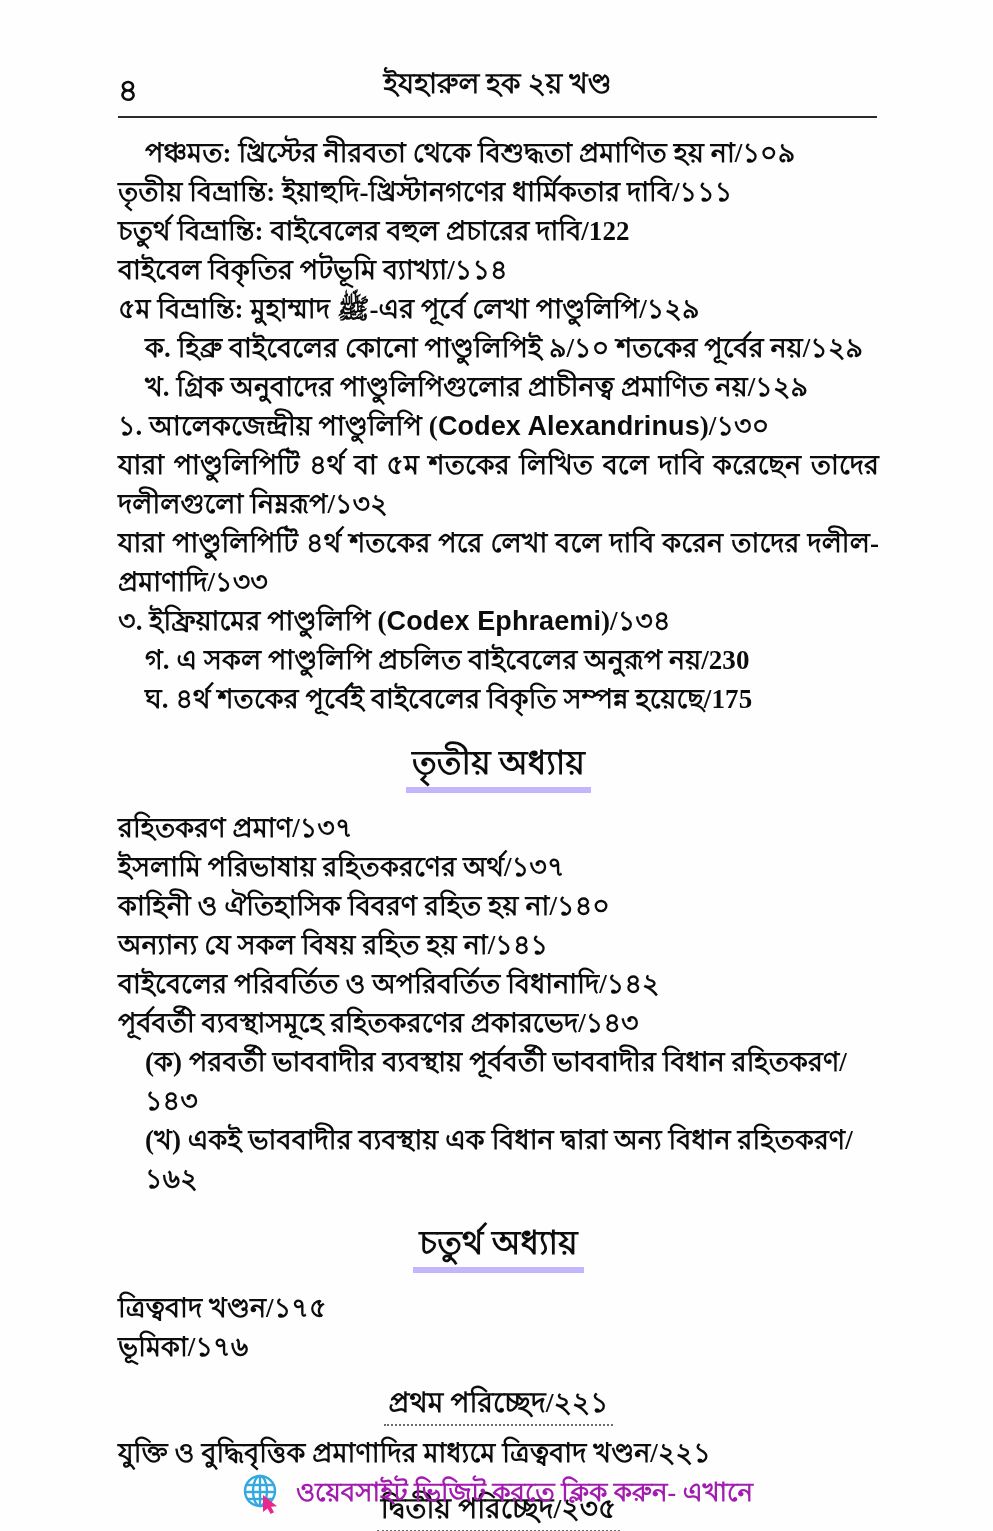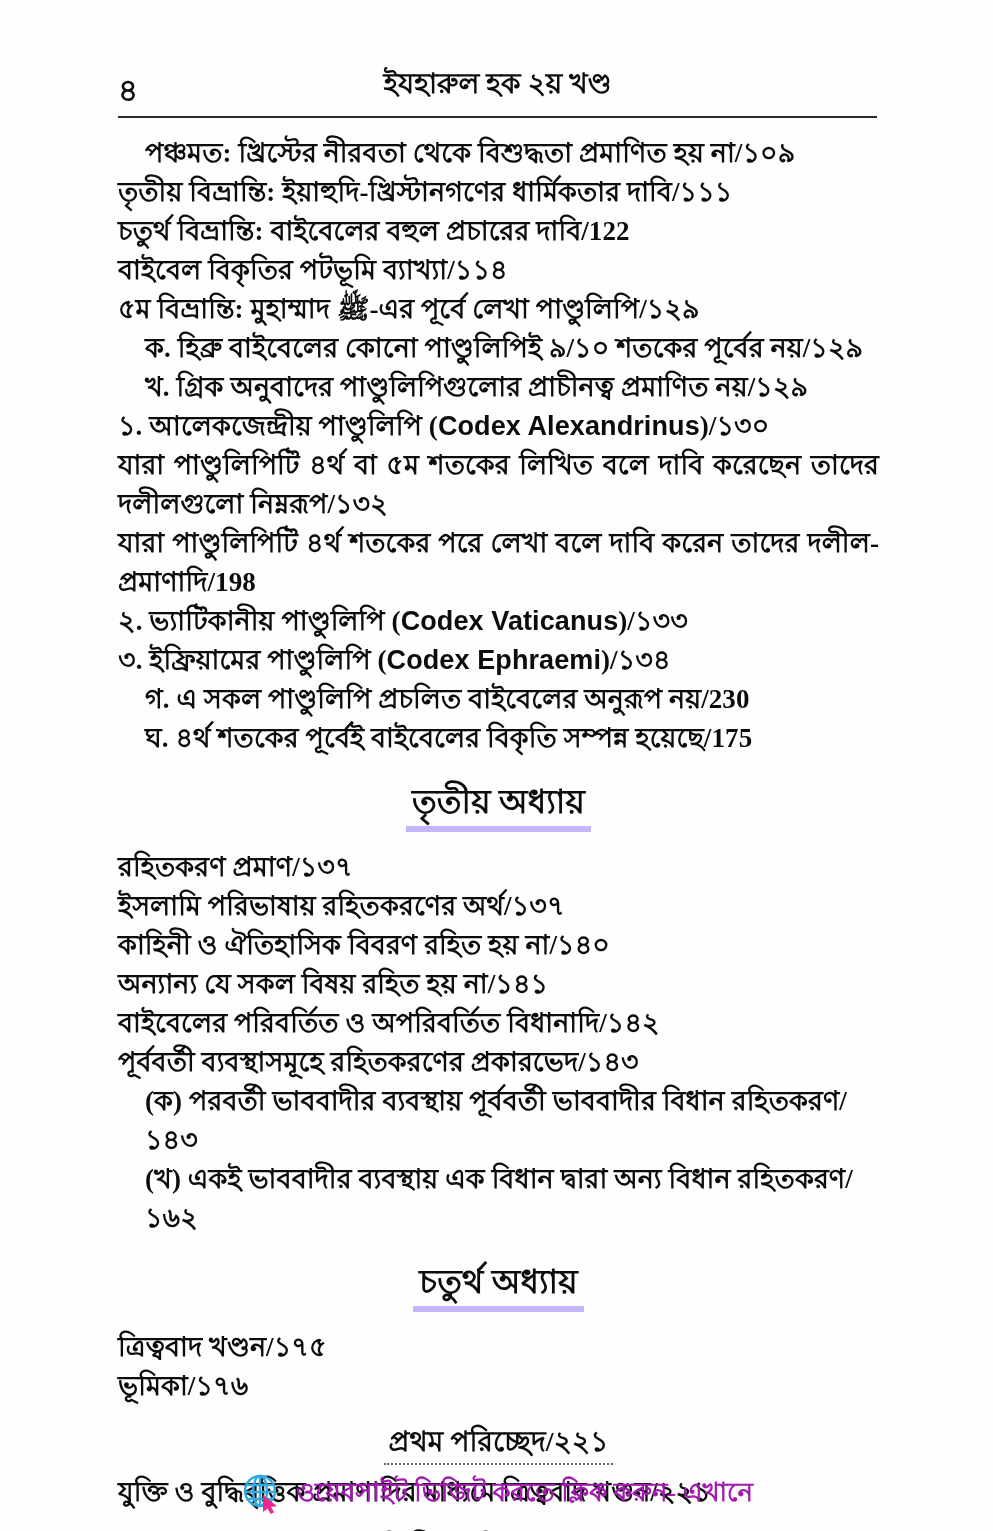--- a/index.html
+++ b/index.html
@@ -91,22 +91,21 @@
   <div class="toc" id="toc">
       <div class="line indent-1">পঞ্চমত: খ্রিস্টের নীরবতা থেকে বিশুদ্ধতা প্রমাণিত হয় না/১০৯</div>
       <div class="line indent-0">তৃতীয় বিভ্রান্তি: ইয়াহুদি-খ্রিস্টানগণের ধার্মিকতার দাবি/১১১</div>
       <div class="line indent-0">চতুর্থ বিভ্রান্তি: বাইবেলের বহুল প্রচারের দাবি/122</div>
       <div class="line indent-0">বাইবেল বিকৃতির পটভূমি ব্যাখ্যা/১১৪</div>
       <div class="line indent-0">৫ম বিভ্রান্তি: মুহাম্মাদ ﷺ-এর পূর্বে লেখা পাণ্ডুলিপি/১২৯</div>
       <div class="line indent-1">ক. হিব্রু বাইবেলের কোনো পাণ্ডুলিপিই ৯/১০ শতকের পূর্বের নয়/১২৯</div>
       <div class="line indent-1">খ. গ্রিক অনুবাদের পাণ্ডুলিপিগুলোর প্রাচীনত্ব প্রমাণিত নয়/১২৯</div>
       <div class="line indent-0"><span>১. আলেকজেন্দ্রীয় পাণ্ডুলিপি (</span><span class="latin">Codex Alexandrinus</span><span>)/১৩০</span></div>
       <div class="line indent-0 justify">যারা পাণ্ডুলিপিটি ৪র্থ বা ৫ম শতকের লিখিত বলে দাবি করেছেন তাদের দলীলগুলো নিম্নরূপ/১৩২</div>
-      <div class="line indent-0 justify">যারা পাণ্ডুলিপিটি ৪র্থ শতকের পরে লেখা বলে দাবি করেন তাদের দলীল-প্রমাণাদি/198</div>
-      <div class="line indent-0"><span>২. ভ্যাটিকানীয় পাণ্ডুলিপি (</span><span class="latin">Codex Vaticanus</span><span>)/১৩৩</span></div>
+      <div class="line indent-0 justify">যারা পাণ্ডুলিপিটি ৪র্থ শতকের পরে লেখা বলে দাবি করেন তাদের দলীল-প্রমাণাদি/১৩৩</div>
       <div class="line indent-0"><span>৩. ইফ্রিয়ামের পাণ্ডুলিপি (</span><span class="latin">Codex Ephraemi</span><span>)/১৩৪</span></div>
       <div class="line indent-1">গ. এ সকল পাণ্ডুলিপি প্রচলিত বাইবেলের অনুরূপ নয়/230</div>
       <div class="line indent-1">ঘ. ৪র্থ শতকের পূর্বেই বাইবেলের বিকৃতি সম্পন্ন হয়েছে/175</div>
       <div class="chapter"><span>তৃতীয় অধ্যায়</span></div>
       <div class="line indent-0">রহিতকরণ প্রমাণ/১৩৭</div>
       <div class="line indent-0">ইসলামি পরিভাষায় রহিতকরণের অর্থ/১৩৭</div>
       <div class="line indent-0">কাহিনী ও ঐতিহাসিক বিবরণ রহিত হয় না/১৪০</div>
       <div class="line indent-0">অন্যান্য যে সকল বিষয় রহিত হয় না/১৪১</div>
       <div class="line indent-0">বাইবেলের পরিবর্তিত ও অপরিবর্তিত বিধানাদি/১৪২</div>
       <div class="line indent-0">পূর্ববর্তী ব্যবস্থাসমূহে রহিতকরণের প্রকারভেদ/১৪৩</div>

